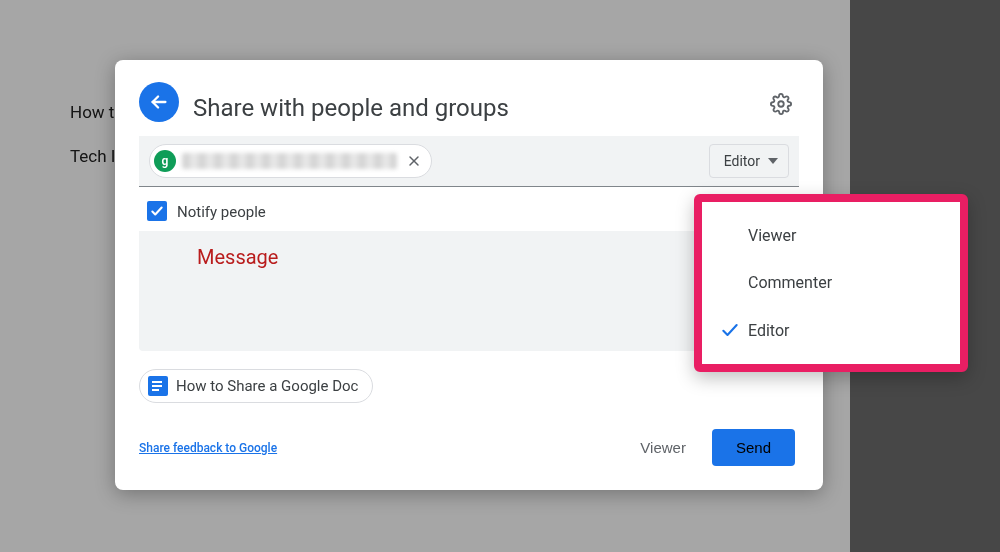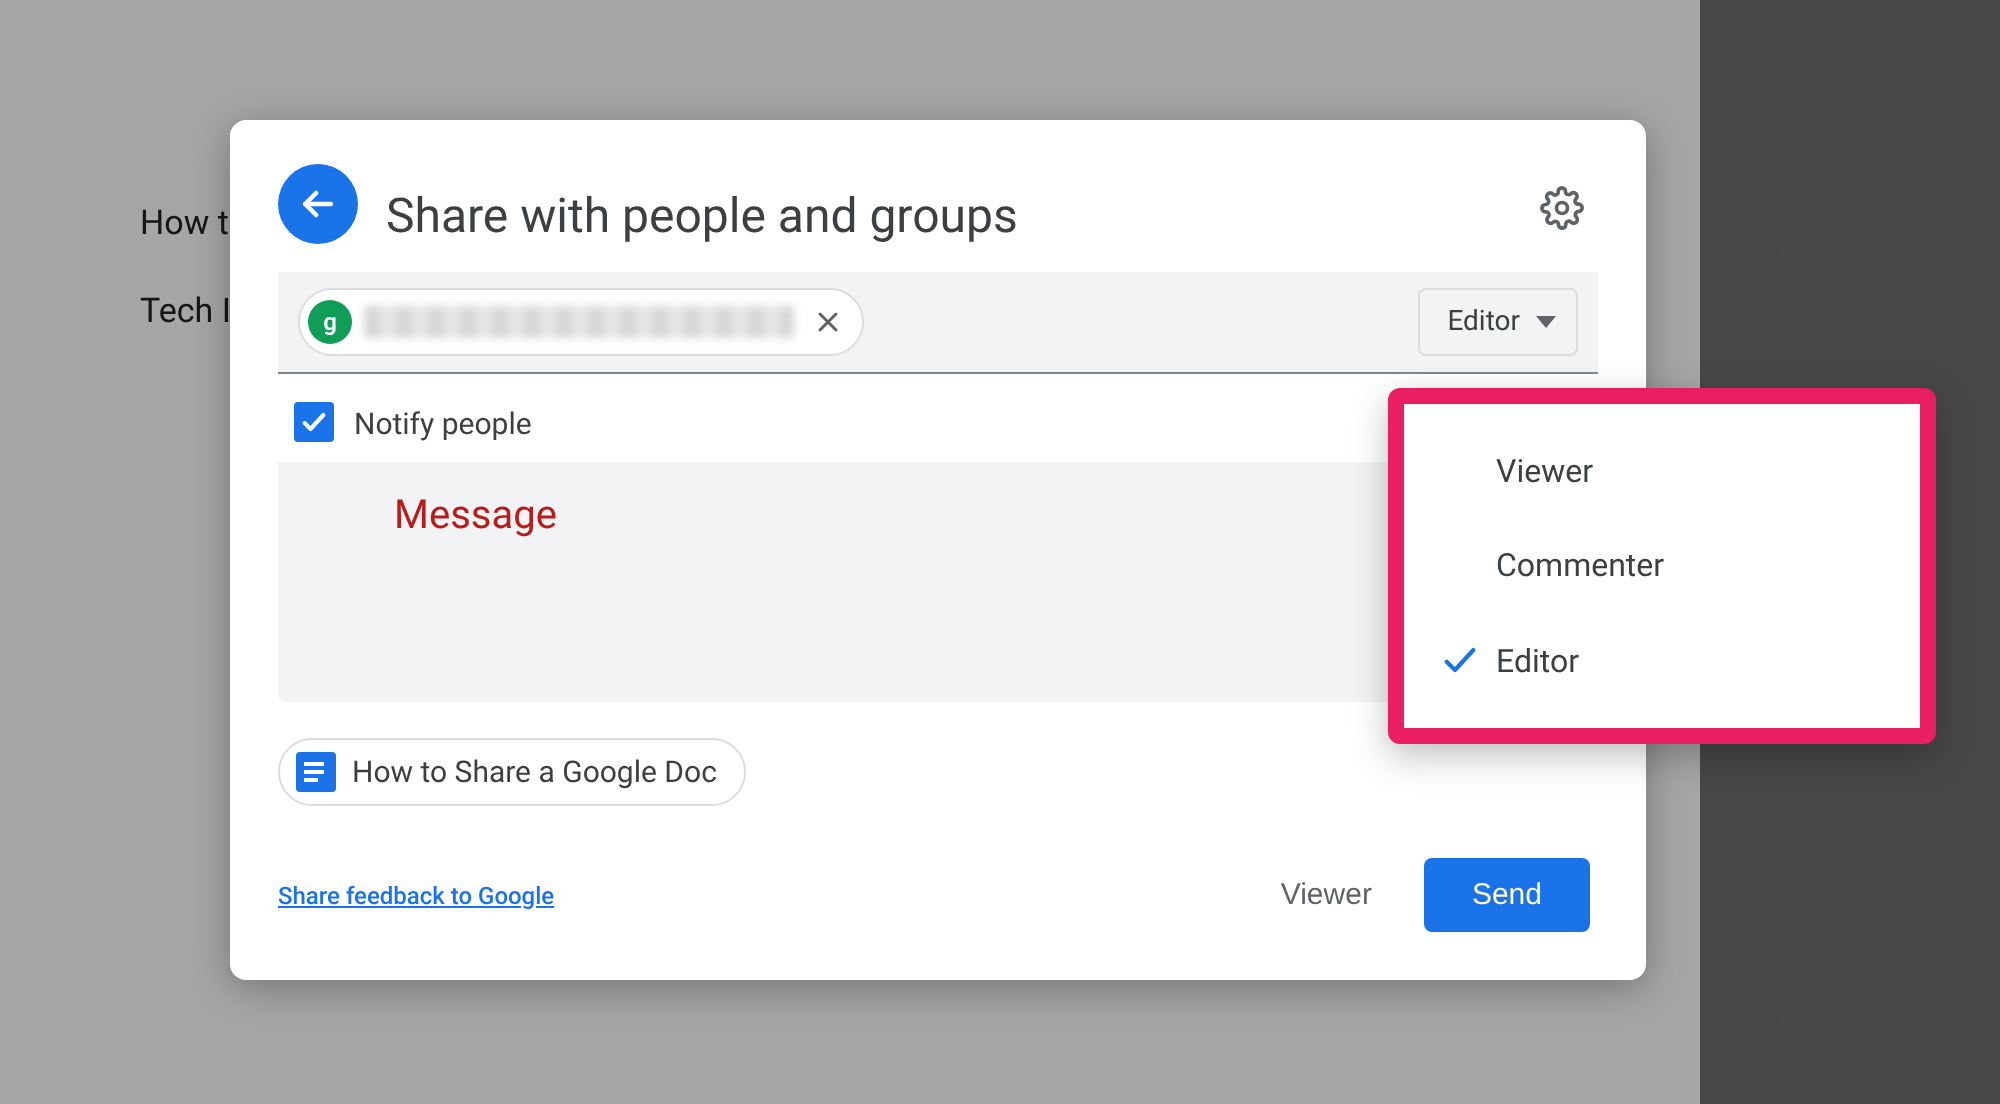--- a/index.html
+++ b/index.html
@@ -198,21 +198,21 @@
       background: none;
       border: none;
       color: #5f6368;
       font-size: 15px;
       padding: 10px 18px;
       cursor: pointer;
       border-radius: 4px;
     }
     .btn-send {
       background: #1a73e8;
-      color: #fef9c3;
+      color: #000000;
       font-size: 15px;
       padding: 10px 24px;
       border: none;
       border-radius: 4px;
       cursor: pointer;
       font-weight: 500;
       margin-left: 8px;
     }
     .dropdown-menu {
       position: absolute;

